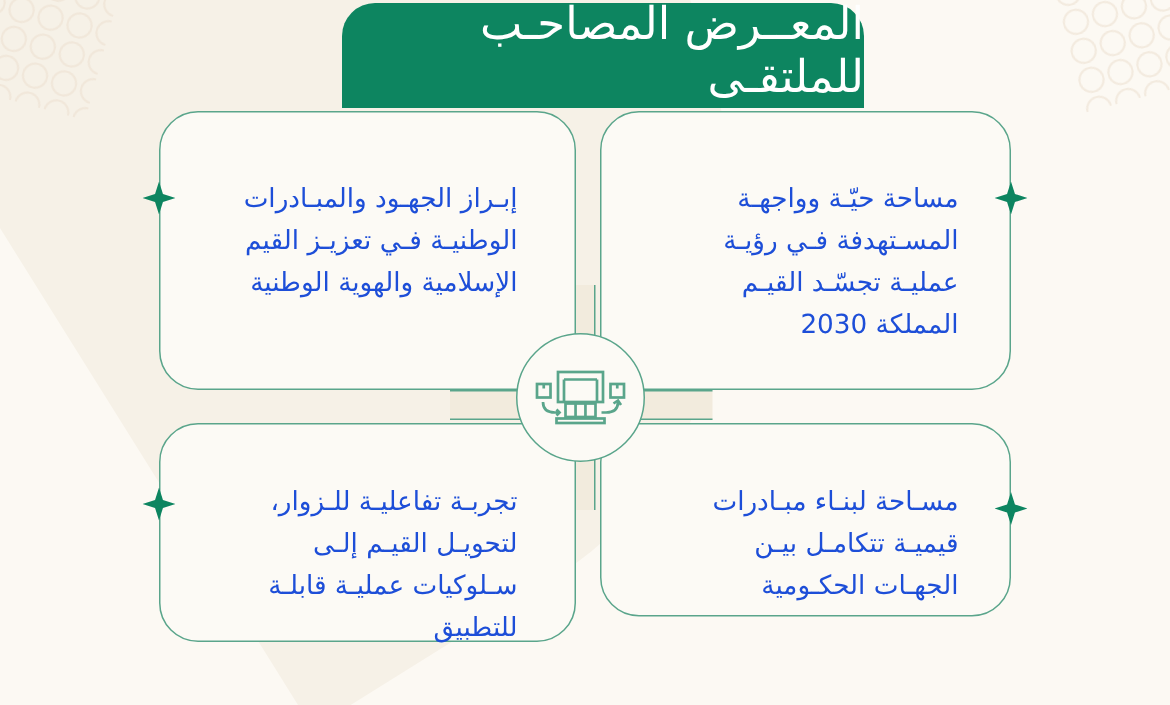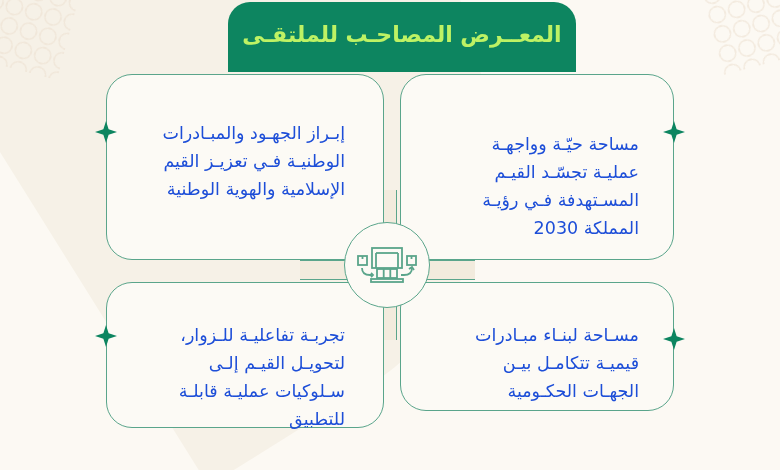--- a/index.html
+++ b/index.html
@@ -19,21 +19,21 @@
         radial-gradient(circle at 10px 10px, transparent 7px, #ecdfcf 7.5px, #ecdfcf 8.5px, transparent 9px) 0 0/20px 20px;
     }
     .bg-pattern.tl { left:-20px; top:-20px; transform:rotate(15deg); }
     .bg-pattern.tr { right:-20px; top:-25px; transform:rotate(-15deg); }
     .header-tab {
       position:absolute; left:228px; top:2px; width:348px; height:70px;
       background:#0d8560; border-radius:22px 22px 0 0;
       display:flex; align-items:center; justify-content:center;
     }
     .header-title {
-      color:#bef264; font-size:22px; font-weight:bold; direction:rtl;
+      color:#ffffff; font-size:30px; font-weight:normal; direction:rtl;
       margin-top:-6px;
     }
     .card {
       position:absolute; background:#fcfaf5;
       border:1.5px solid #5aa58b; border-radius:26px;
       box-sizing:border-box;
     }
     .card-text {
       position:absolute; direction:rtl; text-align:justify; text-align-last:right;
       color:#1d4ed8; font-size:17.5px; line-height:28px;
@@ -62,24 +62,24 @@
 <div class="header-tab">
   <span class="header-title">المعــرض المصاحـب للملتقـى</span>
 </div>
 
 <div class="connector" style="left:379px; top:190px; width:18px; height:40px; border-top:none; border-bottom:none;"></div>
 <div class="connector" style="left:379px; top:300px; width:18px; height:40px; border-top:none; border-bottom:none;"></div>
 <div class="connector" style="left:300px; top:260px; width:50px; height:20px; border-left:none; border-right:none;"></div>
 <div class="connector" style="left:425px; top:260px; width:50px; height:20px; border-left:none; border-right:none;"></div>
 
 <div class="card" style="left:400px; top:74px; width:274px; height:186px;">
-  <div class="card-text" style="right:34px; top:44px; width:212px;margin-top:11px;">
+  <div class="card-text" style="right:34px; top:44px; width:212px;">
     <div>مساحة حيّـة وواجهـة</div>
+    <div>المسـتهدفة فـي رؤيـة</div>
     <div>عمليـة تجسّـد القيـم</div>
-    <div>المسـتهدفة فـي رؤيـة</div>
     <div style="text-align:right;">المملكة 2030</div>
   </div>
 </div>
 <div class="diamond" style="left:663px; top:121px;"></div>
 
 <div class="card" style="left:106px; top:74px; width:278px; height:186px;">
   <div class="card-text" style="right:38px; top:44px; width:218px;">
     <div>إبـراز الجهـود والمبـادرات</div>
     <div>الوطنيـة فـي تعزيـز القيم</div>
     <div>الإسلامية والهوية الوطنية</div>

